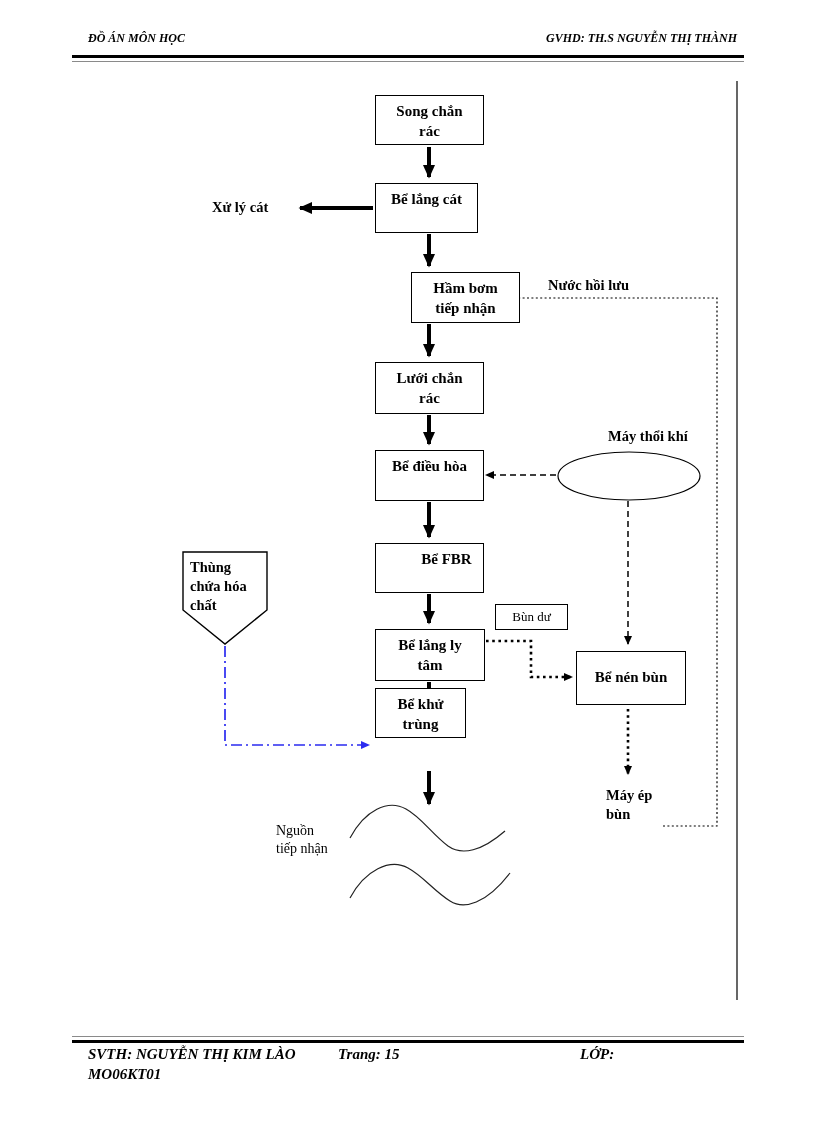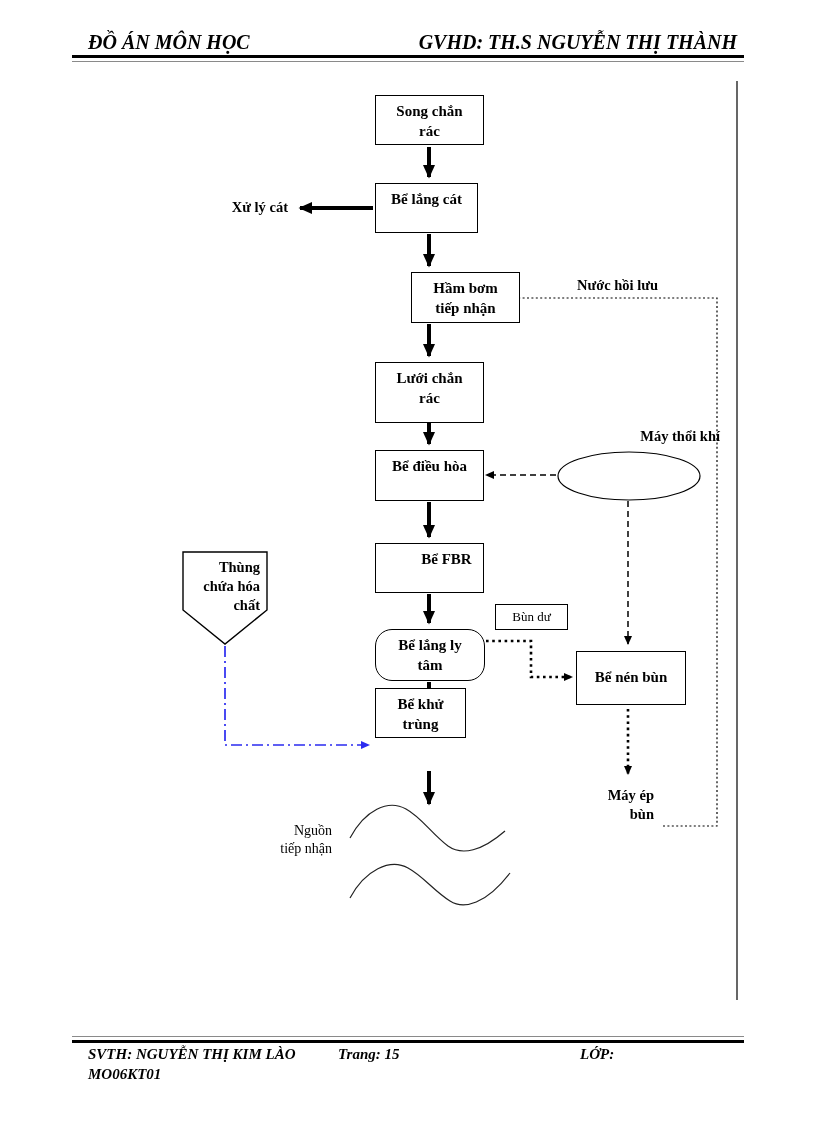--- a/index.html
+++ b/index.html
@@ -1,33 +1,33 @@
 <!DOCTYPE html>
 <html><head>
 <meta charset="utf-8">
 <style>
   html,body{margin:0;padding:0;background:#ffffff;}
   .page{
     position:relative;width:816px;height:1123px;background:#ffffff;overflow:hidden;
     font-family:"Liberation Serif","DejaVu Serif",serif;color:#000;
   }
   
-  .hdr-txt{position:absolute;top:31px;font-size:20px;font-weight:bold;font-style:italic;white-space:nowrap;}
+  .hdr-txt{position:absolute;top:31px;font-size:12px;font-weight:bold;font-style:italic;white-space:nowrap;}
   .rule-thick-thin{position:absolute;left:72px;width:672px;height:3px;border-top:3px solid #000;border-bottom:1px solid #8a8a8a;}
   .rule-thin-thick{position:absolute;left:72px;width:672px;height:3px;border-top:1px solid #8a8a8a;border-bottom:3px solid #000;}
   .ftr-txt{position:absolute;font-size:15px;font-weight:bold;font-style:italic;white-space:nowrap;}
   
   .box{
     position:absolute;box-sizing:border-box;background:#fff;border:1.4px solid #000;
     text-align:center;font-weight:bold;font-size:15px;line-height:1.35;padding:5px 10px 0;
   }
   .nowrap{white-space:nowrap;padding-left:2px;padding-right:2px;}
   .pt-lg{padding-top:15px;}
   .box-small{font-weight:normal;font-size:13px;padding:3px 2px 0;border-width:1.2px;}
-  .lbl{position:absolute;font-weight:bold;font-size:14.5px;line-height:1.3;text-align:right;}
+  .lbl{position:absolute;font-weight:bold;font-size:14.5px;line-height:1.3;text-align:left;}
   .lbl-normal{font-weight:normal;font-size:14px;}
   svg.layer{position:absolute;left:0;top:0;pointer-events:none;}
 </style>
 </head>
 <body>
 
 <div class="page">
 
   <div class="hdr-txt" style="left:88px;">ĐỒ ÁN MÔN HỌC</div>
   <div class="hdr-txt" style="right:79px;text-align:right;">GVHD: TH.S NGUYỄN THỊ THÀNH</div>
@@ -77,27 +77,27 @@
     <path d="M350,838 C365,810 388,799 406,809 C421,817 432,834 448,846 C462,856 482,851 505,831" fill="none" stroke="#222" stroke-width="1.2"></path>
     <path d="M350,898 C365,870 390,858 408,868 C423,876 434,891 450,901 C464,910 486,904 510,873" fill="none" stroke="#222" stroke-width="1.2"></path>
   </svg>
 
   <div class="box" style="left:375px;top:95px;width:109px;height:50px;">Song chắn rác</div>
 
   <div class="box nowrap" style="left:375px;top:183px;width:103px;height:50px;">Bể lắng cát</div>
 
   <div class="box" style="left:375px;top:272px;width:109px;height:51px;margin-left:36px;">Hầm bơm tiếp nhận</div>
 
-  <div class="box" style="left:375px;top:362px;width:109px;height:61px;">Lưới chắn rác</div>
+  <div class="box" style="left:375px;top:362px;width:109px;height:52px;">Lưới chắn rác</div>
 
   <div class="box nowrap" style="left:375px;top:450px;width:109px;height:51px;">Bể điều hòa</div>
 
   <div class="box nowrap" style="left:375px;top:543px;width:109px;height:50px;padding-left:36px;">Bể FBR</div>
 
-  <div class="box" style="left:375px;top:629px;width:110px;height:52px;border-radius:17px;">Bể lắng ly tâm</div>
+  <div class="box" style="left:375px;top:629px;width:110px;height:52px;">Bể lắng ly tâm</div>
 
   <div class="box" style="left:375px;top:688px;width:91px;height:50px;">Bể khử trùng</div>
 
   <div class="box box-small" style="left:495px;top:604px;width:73px;height:26px;">Bùn dư</div>
 
   <div class="box nowrap pt-lg" style="left:576px;top:651px;width:110px;height:54px;">Bể nén bùn</div>
 
   <div class="lbl" style="left:212px;top:198px;width:76px;">Xử lý cát</div>
 
   <div class="lbl" style="left:548px;top:276px;width:110px;">Nước hồi lưu</div>

